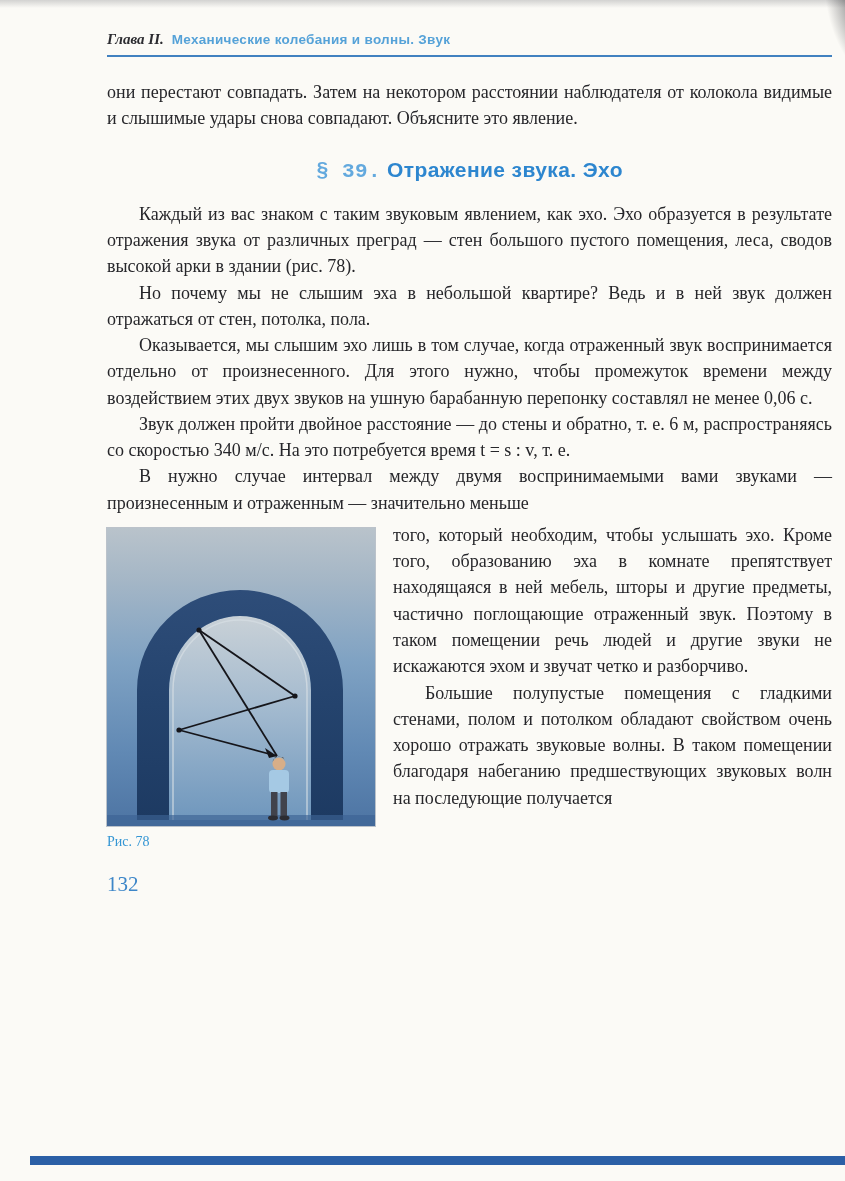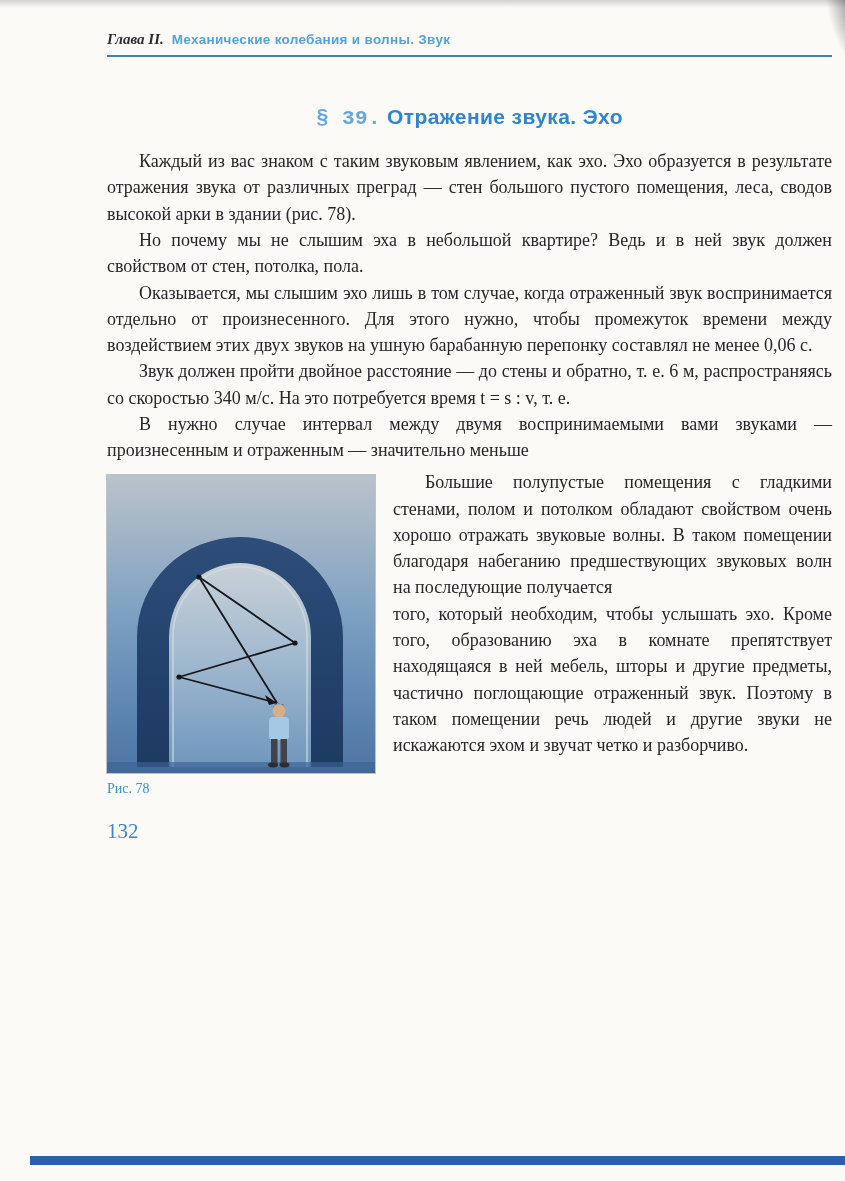--- a/index.html
+++ b/index.html
@@ -145,27 +145,28 @@
   <div class="scan-edge-right"></div>
   <div class="scan-corner"></div>
 
   <header class="chapter-header">
     <span class="chapter-label">Глава II.</span><span class="chapter-title">Механические колебания и волны. Звук</span>
   </header>
   <div class="header-rule"></div>
 
   <main class="content">
 
+    <p class="para continuation">они перестают совпадать. Затем на некотором расстоянии наблюдателя от колокола видимые и слышимые удары снова совпадают. Объясните это явление.</p>
 
     <h2 class="section-heading">
       <span class="section-number">§ 39.</span><span class="section-title">Отражение звука. Эхо</span>
     </h2>
 
     <p class="para">Каждый из вас знаком с таким звуковым явлением, как эхо. Эхо образуется в результате отражения звука от различных преград — стен большого пустого помещения, леса, сводов высокой арки в здании (рис. 78).</p>
-    <p class="para">Но почему мы не слышим эха в небольшой квартире? Ведь и в ней звук должен свойством от стен, потолка, пола.</p>
+    <p class="para">Но почему мы не слышим эха в небольшой квартире? Ведь и в ней звук должен отражаться от стен, потолка, пола.</p>
     <p class="para">Оказывается, мы слышим эхо лишь в том случае, когда отраженный звук воспринимается отдельно от произнесенного. Для этого нужно, чтобы промежуток времени между воздействием этих двух звуков на ушную барабанную перепонку составлял не менее 0,06 с.</p>
     <p class="para">Звук должен пройти двойное расстояние — до стены и обратно, т. е. 6 м, распространяясь со скоростью 340 м/с. На это потребуется время t = s : v, т. е.</p>
 
 
     <p class="para">В нужно случае интервал между двумя воспринимаемыми вами звуками — произнесенным и отраженным — значительно меньше</p>
 
     <div class="figure-row">
 
       <figure class="figure">
         <div class="figure-image">
@@ -220,22 +221,22 @@
               <rect x="173.5" y="264" width="6.5" height="25" fill="#41434c"></rect>
               <ellipse cx="166" cy="290" rx="5" ry="2.4" fill="#2c2d33"></ellipse>
               <ellipse cx="177.5" cy="290" rx="5" ry="2.4" fill="#2c2d33"></ellipse>
             </g>
           </svg>
         </div>
         <figcaption class="figure-caption">Рис. 78</figcaption>
       </figure>
 
       <div class="beside-text">
+        <p class="para no-indent">того, который необходим, чтобы услышать эхо. Кроме того, образованию эха в комнате препятствует находящаяся в ней мебель, шторы и другие предметы, частично поглощающие отраженный звук. Поэтому в таком помещении речь людей и другие звуки не искажаются эхом и звучат четко и разборчиво.</p>
         <p class="para">Большие полупустые помещения с гладкими стенами, полом и потолком обладают свойством очень хорошо отражать звуковые волны. В таком помещении благодаря набеганию предшествующих звуковых волн на последующие получается</p>
-        <p class="para no-indent">того, который необходим, чтобы услышать эхо. Кроме того, образованию эха в комнате препятствует находящаяся в ней мебель, шторы и другие предметы, частично поглощающие отраженный звук. Поэтому в таком помещении речь людей и другие звуки не искажаются эхом и звучат четко и разборчиво.</p>
       </div>
 
     </div>
 
     <div class="page-number">132</div>
 
   </main>
 
   <div class="footer-bar"></div>
 

